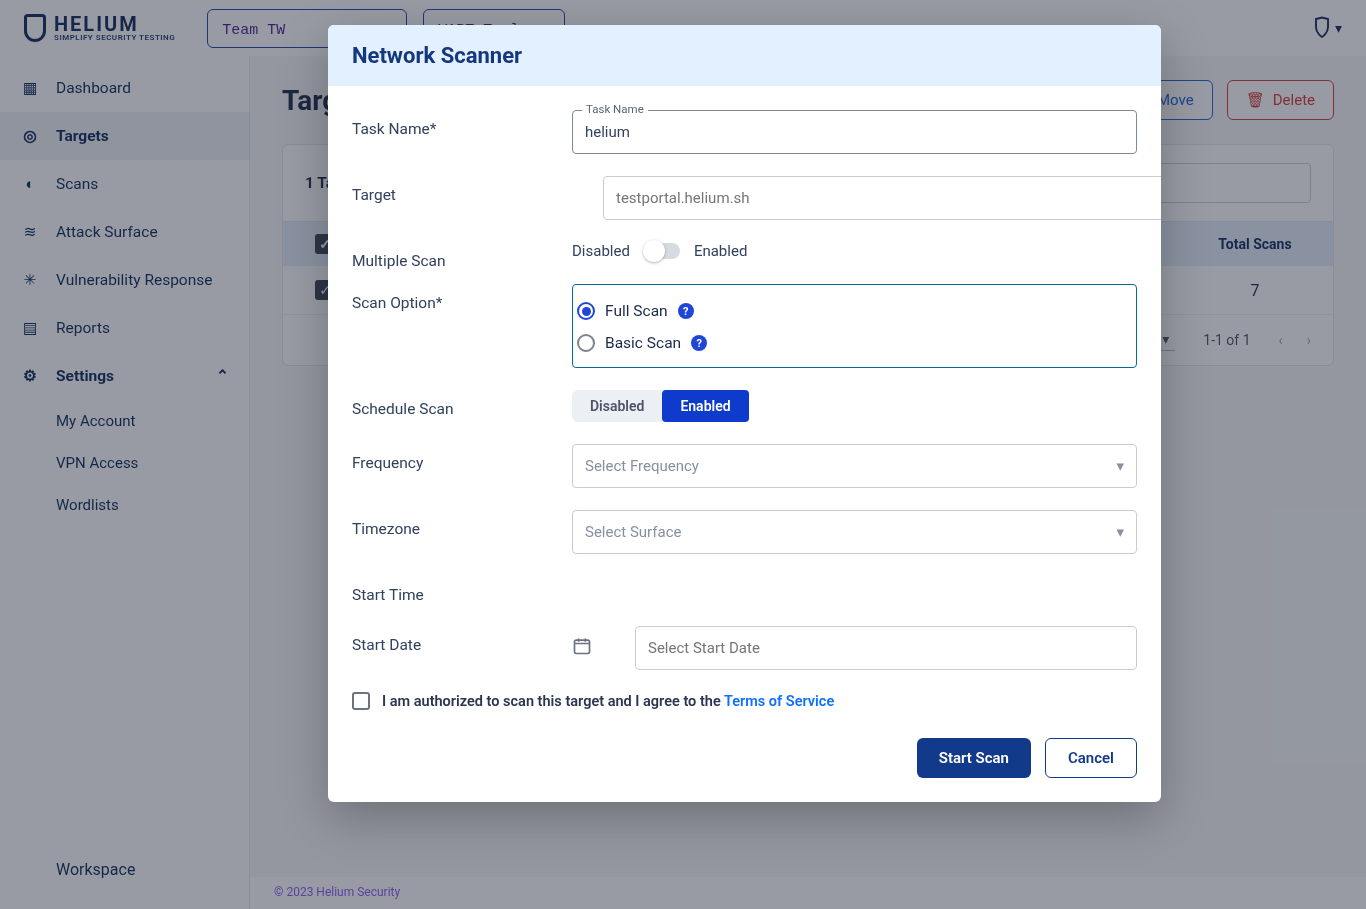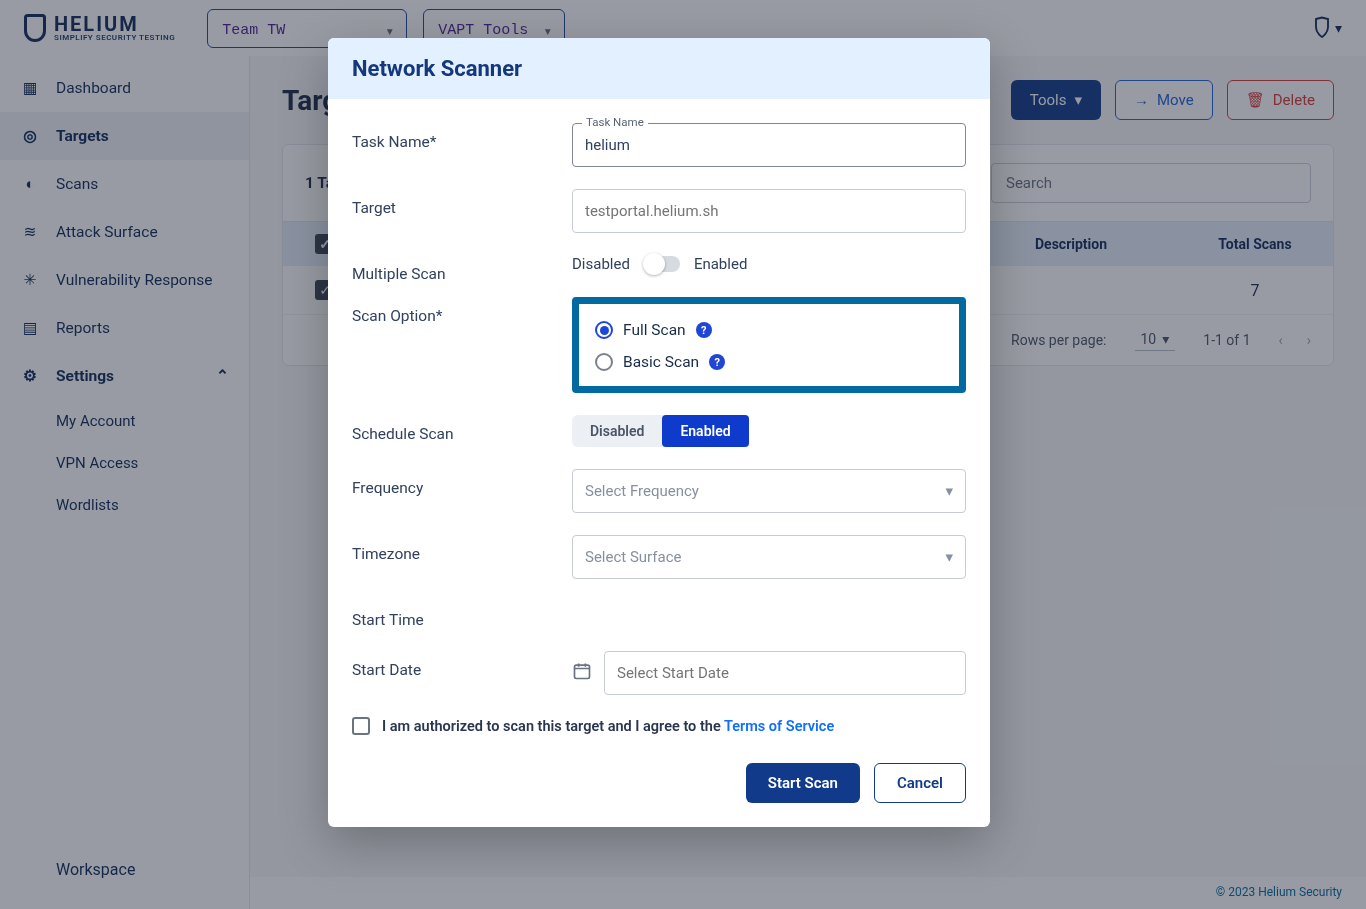--- a/index.html
+++ b/index.html
@@ -45,38 +45,38 @@
 .th-chk { width:48px; display:flex; justify-content:center;}
 .th-spacer { flex:1; }
 .th-desc { width:160px; }
 .th-total { width:120px; text-align:center;}
 .tr { display:flex; padding:14px 18px; border-bottom:1px solid #eef0f4; align-items:center;}
 .chkbox { width:20px; height:20px; background:#3a4556; border-radius:3px; display:flex; align-items:center; justify-content:center; color:#fff; font-size:14px;}
 .table-foot { display:flex; align-items:center; justify-content:flex-end; gap:28px; padding:14px 22px; color:#4a5568; font-size:14px;}
 .rpp-select { display:flex; align-items:center; gap:6px; border-bottom:1px solid #b7bec8; padding:2px 6px 3px;}
 .pager { color:#9aa2ad; display:flex; gap:24px;}
 
-.footer { position:absolute; left:250px; right:0; bottom:0; height:32px; font-size:12px; color:#0369a1; padding:8px 24px;text-align:right;}
+.footer { position:absolute; left:250px; right:0; bottom:0; height:32px; font-size:12px; color:#8b5cf6; padding:8px 24px;}
 
 
 .overlay { position:absolute; inset:0; background:rgba(31,38,54,.46); }
-.modal { position:absolute; left:328px; top:38px; width:662px; background:#fff; border-radius:6px; box-shadow:0 16px 48px rgba(0,0,0,.25); overflow:hidden;}
+.modal { position:absolute; left:328px; top:25px; width:833px; background:#fff; border-radius:6px; box-shadow:0 16px 48px rgba(0,0,0,.25); overflow:hidden;}
 .modal-head { background:#e3f0ff; padding:18px 24px; font-size:22px; font-weight:700; color:#14377d;}
 .modal-body { padding:10px 24px 24px; }
 .row { display:flex; align-items:flex-start; gap:20px; margin:14px 0 22px; }
 .row .lbl { width:200px; padding-top:10px; font-size:15.5px; color:#32415e;}
 .row .ctl { flex:1; }
 .tf-wrap { position:relative; }
 .tf-wrap .float-label { position:absolute; top:-8px; left:10px; background:#fff; padding:0 4px; font-size:11.5px; color:#5a6472;}
 .textfield { width:100%; border:1px solid #7f8796; border-radius:4px; padding:12px 12px; font-size:15px; color:#32415e; }
-.textfield.light { border-color:#c6ccd6; color:#0f766e;}
+.textfield.light { border-color:#c6ccd6; color:#0f766e;margin-left:31px;}
 .toggle-line { display:flex; align-items:center; gap:14px; font-size:15px; color:#32415e;}
 .switch { width:36px; height:16px; background:#d6dae1; border-radius:10px; position:relative;}
 .switch .knob { position:absolute; left:-1px; top:-3px; width:22px; height:22px; background:#fff; border-radius:50%; box-shadow:0 1px 3px rgba(0,0,0,.3);}
-.radio-box { border:7px solid #0369a1; border-radius:4px; padding:10px 16px 8px;}
+.radio-box { border:1px solid #0369a1; border-radius:4px; padding:10px 4px 8px;}
 .radio-item { display:flex; align-items:center; gap:10px; padding:7px 0; font-size:15.5px;}
 .radio { width:18px; height:18px; border:2px solid #7a8290; border-radius:50%; display:flex; align-items:center; justify-content:center;}
 .radio.on { border-color:#1f46d6;}
 .radio.on .dot { width:9px; height:9px; background:#1f46d6; border-radius:50%;}
 .help { width:16px; height:16px; border-radius:50%; background:#1f46d6; color:#fff; font-size:11px; display:flex; align-items:center; justify-content:center; font-weight:700;}
 .seg { display:inline-flex; border-radius:6px; background:#eceff3;}
 .seg span { padding:8px 18px; font-size:14px; font-weight:600;}
 .seg .off { color:#4a5568;}
 .seg .on { background:#0f3bcc; color:#fff; border-radius:4px;}
 .dropdown { width:100%; border:1px solid #c6ccd6; border-radius:4px; padding:12px 12px; font-size:15px; color:#8790a0; display:flex; justify-content:space-between; align-items:center;}

